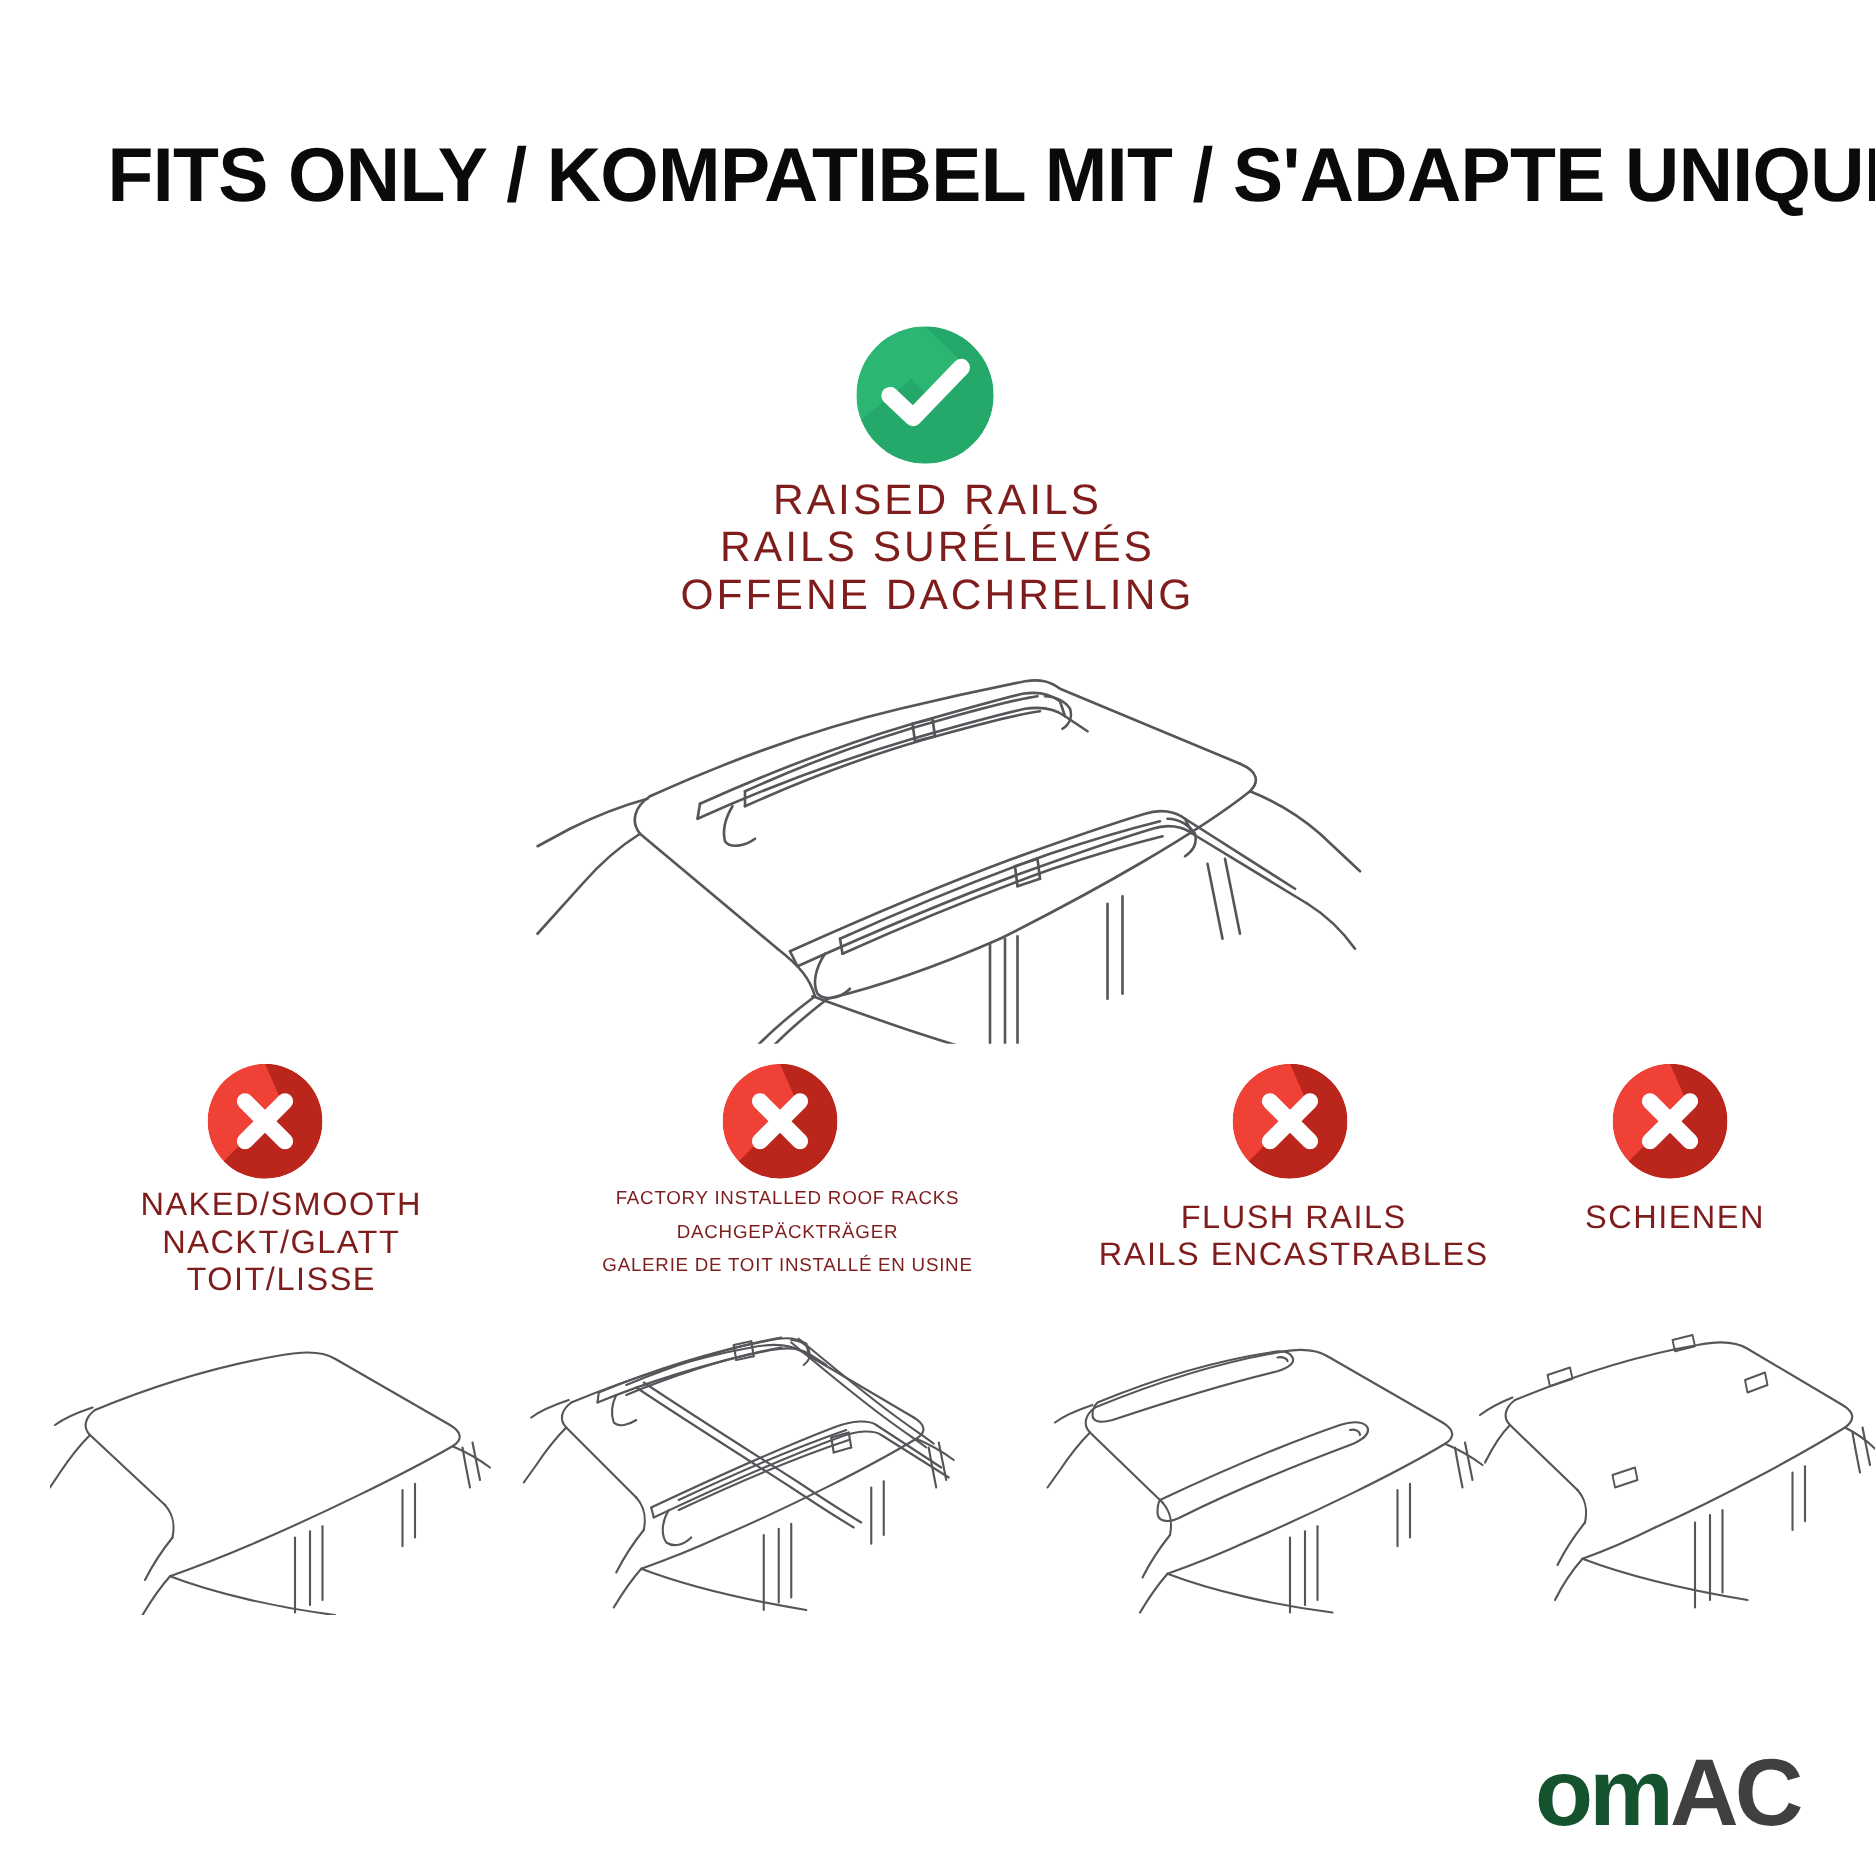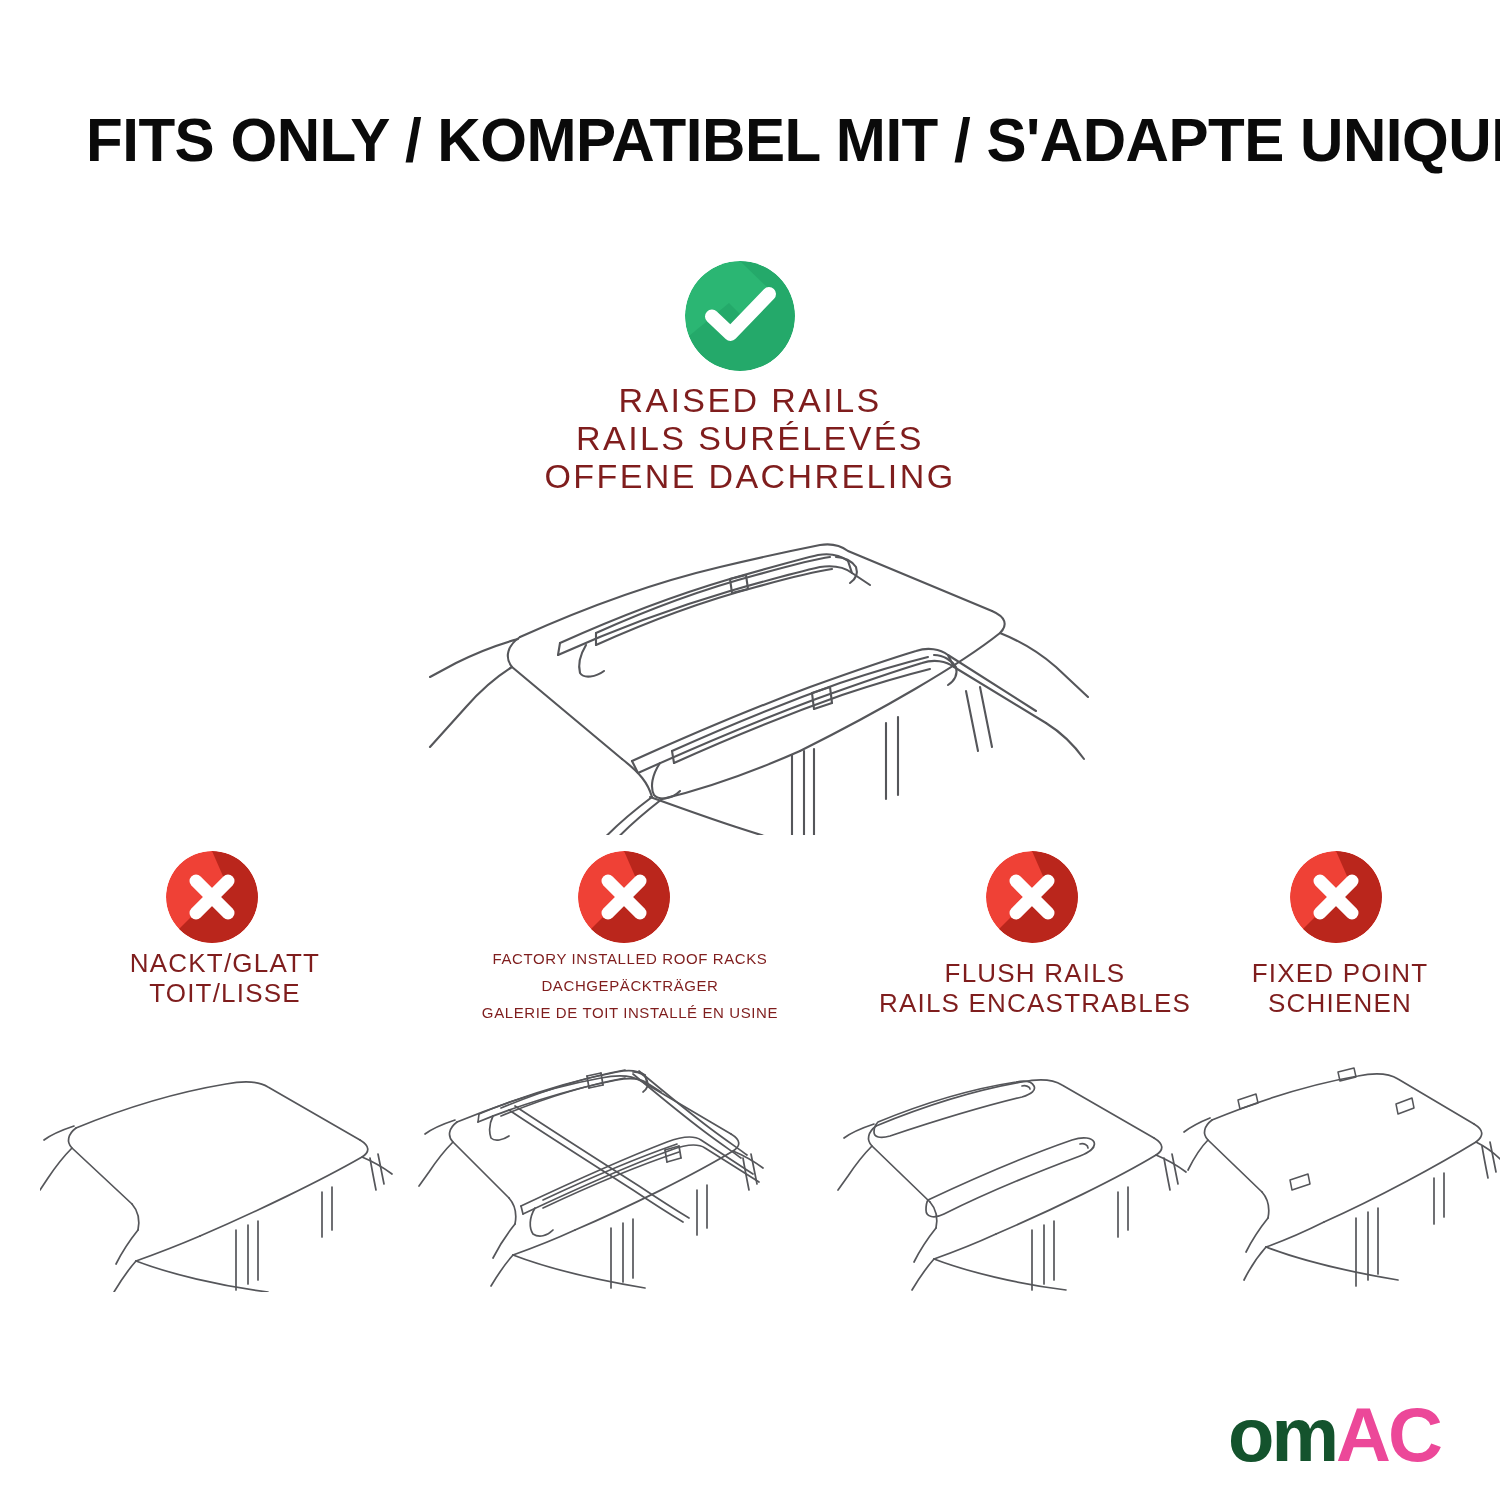--- a/index.html
+++ b/index.html
@@ -83,21 +83,21 @@
     align-items: center;
     letter-spacing: -3px;
   }
   .logo-text {
     font-family: "Liberation Sans Narrow", "Liberation Sans", sans-serif;
     font-weight: 700;
     font-size: 76px;
     line-height: 74px;
   }
   .logo-om { color: #14532d; }
-  .logo-ac { color: #ec4899; }
+  .logo-ac { color: #404040; }
 </style>
 </head>
 <body>
 
 <div class="title">FITS ONLY / KOMPATIBEL MIT / S'ADAPTE UNIQUEMENT</div>
 
 <div class="icon-badge" style="left:685px; top:261px; width:110px; height:110px;">
   <svg width="110" height="110" viewBox="0 0 110 110">
     <circle cx="55" cy="55" r="55" fill="#2bb673"></circle>
     <path d="M55 0 A55 55 0 0 1 55 110 A55 55 0 0 1 4 75 L44 42 L56 54 L83 27 Z" fill="#1d9960" opacity="0.45"></path>
@@ -184,20 +184,21 @@
     <circle cx="46" cy="46" r="46" fill="#ef4136"></circle>
     <path d="M46 0 A46 46 0 0 1 46 92 A46 46 0 0 1 13 78 L33 58 L46 46 L60 32 Z" fill="#a81e14" opacity="0.75"></path>
     <g stroke="#ffffff" stroke-width="13" stroke-linecap="round">
       <line x1="30" y1="30" x2="62" y2="62"></line>
       <line x1="62" y1="30" x2="30" y2="62"></line>
     </g>
   </svg>
 </div>
 
 <div class="caption caption-sub" style="left:45px; top:948px; width:360px;">
+  <span class="line">NAKED/SMOOTH</span>
   <span class="line">NACKT/GLATT</span>
   <span class="line">TOIT/LISSE</span>
 </div>
 
 <div class="illus" style="left:40px; top:1062px;">
   <svg width="370" height="230" viewBox="0 0 370 230">
     <g fill="none" stroke="#55565a" stroke-width="1.7" stroke-linejoin="round" stroke-linecap="round">
       <path d="M36 66 C70 52 126 32 186 22 C208 18 220 20 228 25 L320 78"></path>
       <path d="M320 78 C330 84 330 90 322 95 C282 118 216 150 160 174"></path>
       <path d="M160 174 C132 186 110 194 96 199"></path>
@@ -348,21 +349,20 @@
     <circle cx="46" cy="46" r="46" fill="#ef4136"></circle>
     <path d="M46 0 A46 46 0 0 1 46 92 A46 46 0 0 1 13 78 L33 58 L46 46 L60 32 Z" fill="#a81e14" opacity="0.75"></path>
     <g stroke="#ffffff" stroke-width="13" stroke-linecap="round">
       <line x1="30" y1="30" x2="62" y2="62"></line>
       <line x1="62" y1="30" x2="30" y2="62"></line>
     </g>
   </svg>
 </div>
 
 <div class="caption caption-sub" style="left:1190px; top:958px; width:300px;">
-  <span class="line">FIXED POINT</span>
   <span class="line">SCHIENEN</span>
 </div>
 
 <div class="illus" style="left:1182px; top:1060px;">
   <svg width="320" height="232" viewBox="0 0 320 232">
     <g fill="none" stroke="#55565a" stroke-width="1.7" stroke-linejoin="round" stroke-linecap="round">
       <path d="M30 60 C64 46 118 26 176 16 C196 12 208 14 216 19 L292 64"></path>
       <path d="M292 64 C302 70 302 76 294 82 C258 104 196 138 142 162"></path>
       <path d="M142 162 C118 174 98 182 84 187"></path>
       <path d="M30 60 C22 66 20 74 26 80 L80 132"></path>

